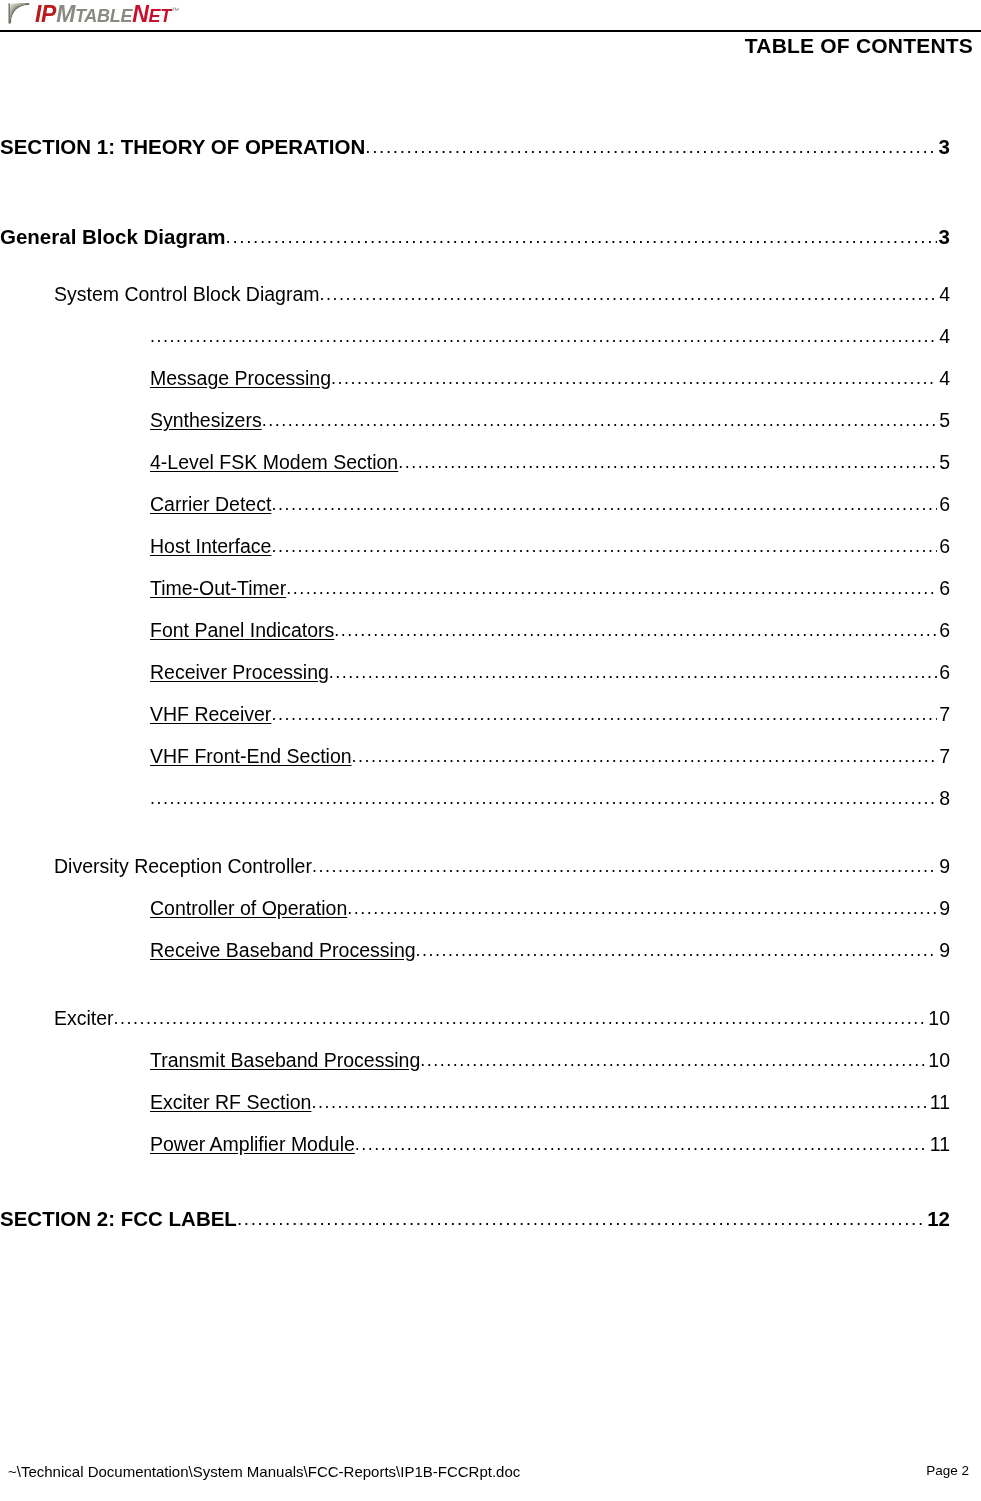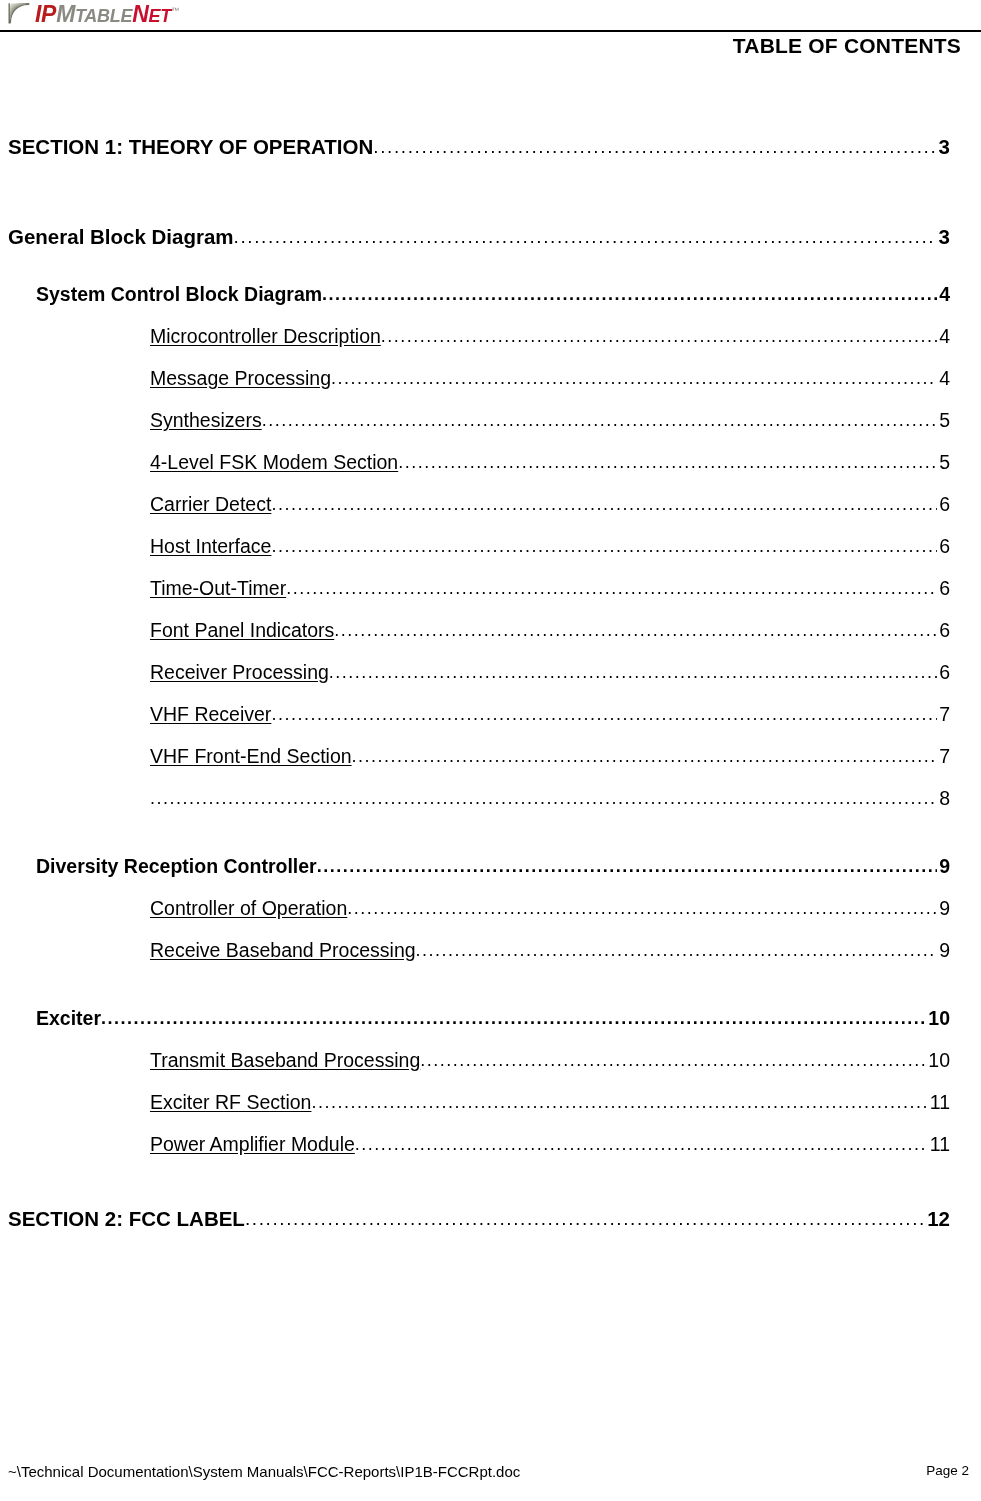--- a/index.html
+++ b/index.html
@@ -60,21 +60,21 @@
     font-size: 8px;
     font-style: normal;
     font-weight: normal;
     color: #8a8a82;
     vertical-align: super;
   }
   .sc { font-size: 18px; }
 
   .header-title {
     position: absolute;
-    right: 20px;
+    right: 8px;
     top: 34px;
     font-size: 21px;
     font-weight: bold;
     letter-spacing: 0.2px;
     white-space: nowrap;
   }
   .header-rule {
     position: absolute;
     left: 0;
     top: 30px;
@@ -118,33 +118,33 @@
     color: #000;
   }
   .toc-page {
     flex: 0 0 auto;
     text-align: right;
     padding-left: 2px;
   }
 
   
   .lvl1 {
-    padding-left: 8px;
+    padding-left: 0;
     font-size: 20.5px;
     font-weight: bold;
     line-height: 30px;
     margin-bottom: 28px;
   }
   .lvl1 .toc-leader::after { font-weight: normal; font-size: 19px; letter-spacing: 1.6px; }
 
   
   .lvl2 {
-    padding-left: 36px;
+    padding-left: 54px;
     font-size: 19.5px;
-    font-weight: bold;
+    font-weight: normal;
     line-height: 28px;
     margin-bottom: 14px;
   }
   .lvl2 .toc-leader::after { font-size: 18px; letter-spacing: 1.5px; }
 
   
   .lvl3 {
     padding-left: 150px;
     font-size: 19.5px;
     font-weight: normal;
@@ -219,21 +219,20 @@
         <span class="toc-label">General Block Diagram</span>
         <span class="toc-leader"></span>
         <span class="toc-page">3</span>
       </div>
       <div class="toc-entry lvl2">
         <span class="toc-label">System Control Block Diagram</span>
         <span class="toc-leader"></span>
         <span class="toc-page">4</span>
       </div>
       <div class="toc-entry lvl3">
-        <span class="toc-label">Microcontroller Description</span>
         <span class="toc-leader"></span>
         <span class="toc-page">4</span>
       </div>
       <div class="toc-entry lvl3">
         <span class="toc-label">Message Processing</span>
         <span class="toc-leader"></span>
         <span class="toc-page">4</span>
       </div>
       <div class="toc-entry lvl3">
         <span class="toc-label">Synthesizers</span>

